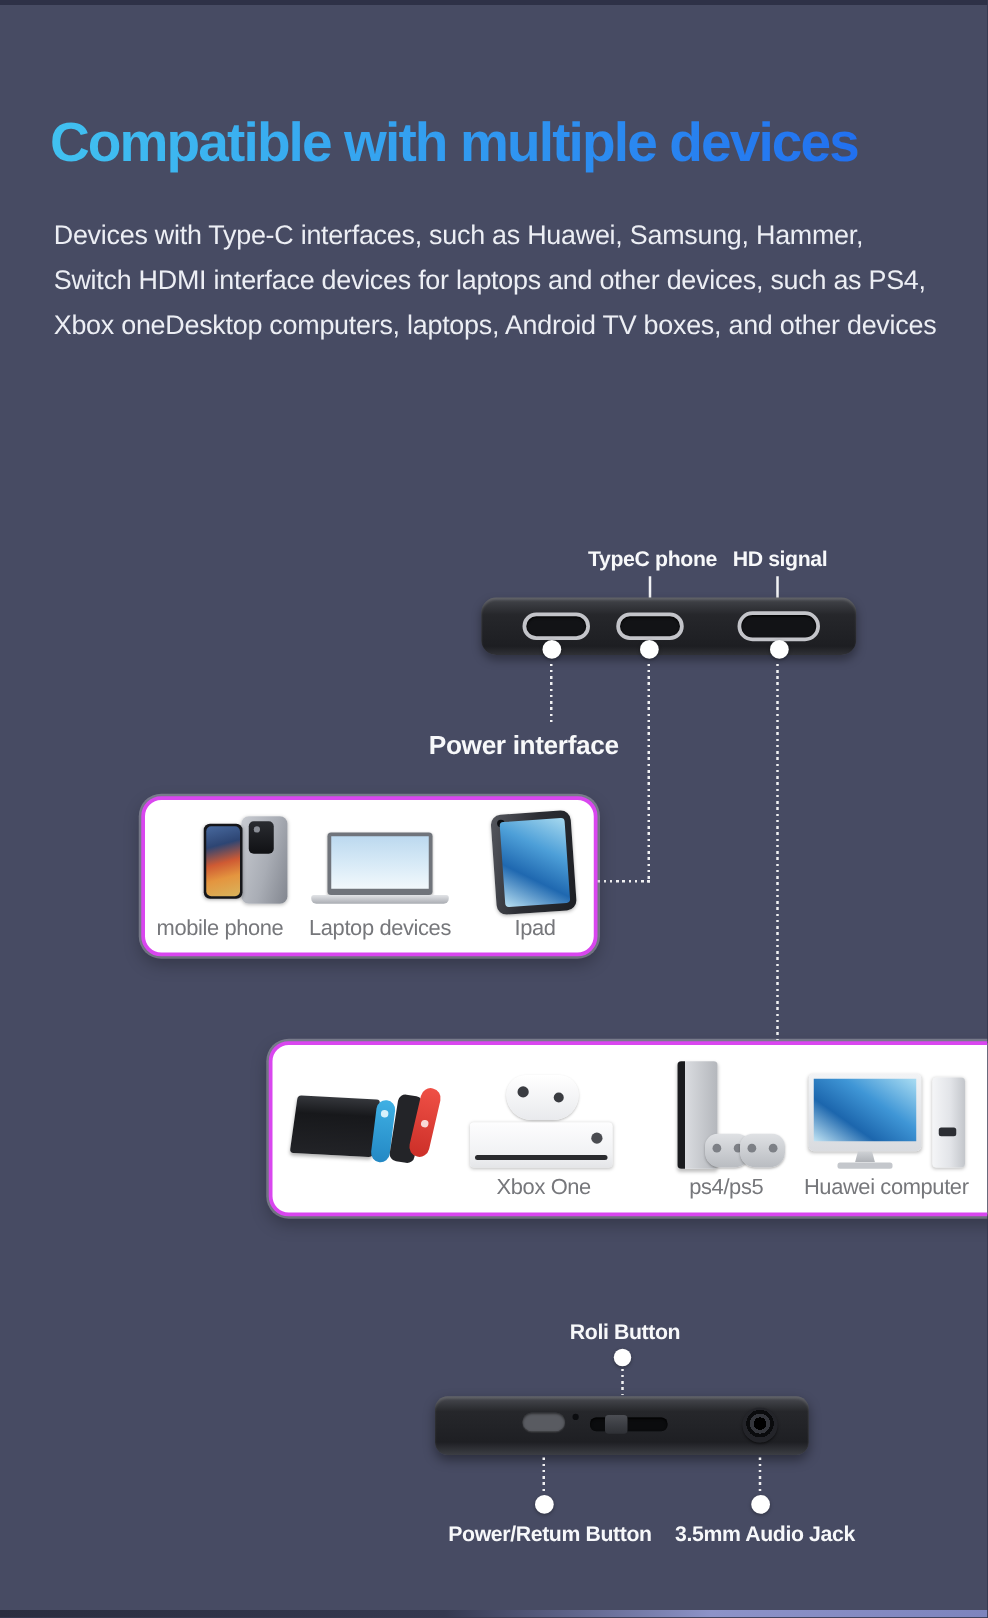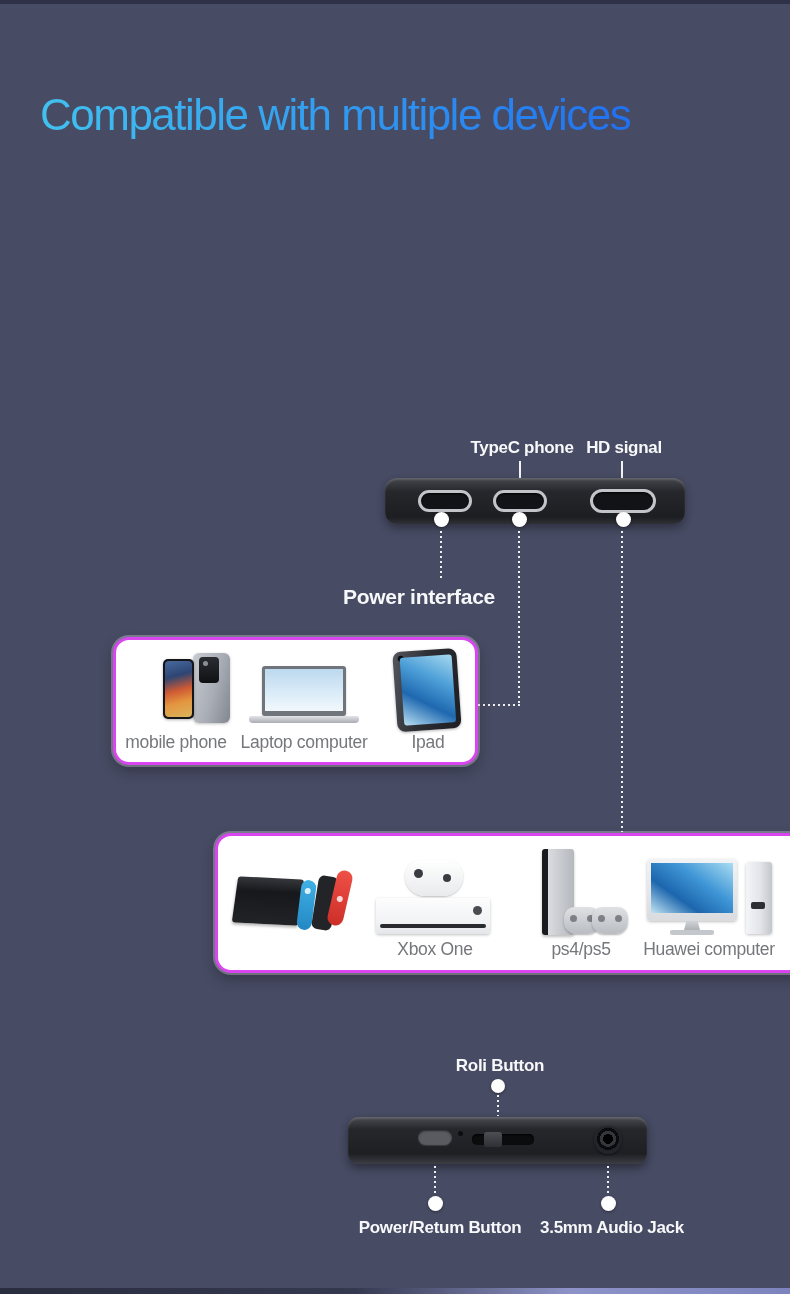--- a/index.html
+++ b/index.html
@@ -3,21 +3,21 @@
 <meta charset="utf-8">
 <style>
   html,body{margin:0;padding:0;background:#2c2f45;}
   .page{position:relative;width:790px;height:1294px;margin:0 auto;overflow:hidden;
         background:#474b63;font-family:"Liberation Sans","DejaVu Sans",sans-serif;}
   .strip-top{position:absolute;left:0;top:0;width:790px;height:4px;background:#2e3147;}
   .strip-bottom{position:absolute;left:0;bottom:0;width:790px;height:6px;
         background:linear-gradient(90deg,#2a2d3f 0%,#353950 45%,#8d93c8 72%,#7d84bd 100%);}
 
   
-  .title{position:absolute;left:40px;top:90px;font-size:44px;font-weight:400;letter-spacing:-1.5px;
+  .title{position:absolute;left:40px;top:90px;font-size:44px;font-weight:700;letter-spacing:-1.5px;
         background:linear-gradient(90deg,#41c1f0 0%,#35a4f0 40%,#2170f0 100%);
         -webkit-background-clip:text;background-clip:text;color:transparent;white-space:nowrap;}
   .intro{position:absolute;left:43px;top:170px;width:730px;font-size:21.5px;line-height:36px;
         color:#eceef4;letter-spacing:-0.2px;}
 
   
   .lbl{position:absolute;color:#f7f8fa;font-size:17px;font-weight:700;letter-spacing:-0.3px;
         text-align:center;white-space:nowrap;}
   .lbl-big{font-size:21px;}
   .vdot{position:absolute;width:2px;
@@ -138,20 +138,25 @@
         box-shadow:0 1px 2px rgba(0,0,0,.6);}
 </style>
 </head>
 <body>
 
 <div class="page">
   <div class="strip-top"></div>
 
   <div class="title">Compatible with multiple devices</div>
 
+  <div class="intro">
+    <div>Devices with Type-C interfaces, such as Huawei, Samsung, Hammer,</div>
+    <div>Switch HDMI interface devices for laptops and other devices, such as PS4,</div>
+    <div>Xbox oneDesktop computers, laptops, Android TV boxes, and other devices</div>
+  </div>
 
   <div class="lbl" style="left:452px;top:438px;width:140px;">TypeC phone</div>
   <div class="lbl" style="left:554px;top:438px;width:140px;">HD signal</div>
   <div class="vsolid" style="left:519px;top:461px;height:36px;"></div>
   <div class="vsolid" style="left:621px;top:461px;height:39px;"></div>
 
   <div class="ports-bar">
     <div class="port port-1"></div>
     <div class="port port-2"></div>
     <div class="port port-3"></div>
@@ -181,21 +186,21 @@
       <div class="lap-screen"></div>
       <div class="lap-base"></div>
     </div>
     <div class="g-tablet">
       <div class="tab-body">
         <div class="tab-cam"></div>
         <div class="tab-screen"></div>
       </div>
     </div>
     <div class="glabel" style="left:0px;top:92px;width:120px;">mobile phone</div>
-    <div class="glabel" style="left:118px;top:92px;width:140px;">Laptop computer</div>
+    <div class="glabel" style="left:118px;top:92px;width:140px;">Laptop devices</div>
     <div class="glabel" style="left:262px;top:92px;width:100px;">Ipad</div>
   </div>
 
   <div class="callout box2">
     <div class="g-switch">
       <div class="sw-dock"></div>
       <div class="sw-joyL">
         <div class="sw-dot" style="left:4px;top:8px;background:#d8f1fb;"></div>
       </div>
       <div class="sw-grip"></div>

